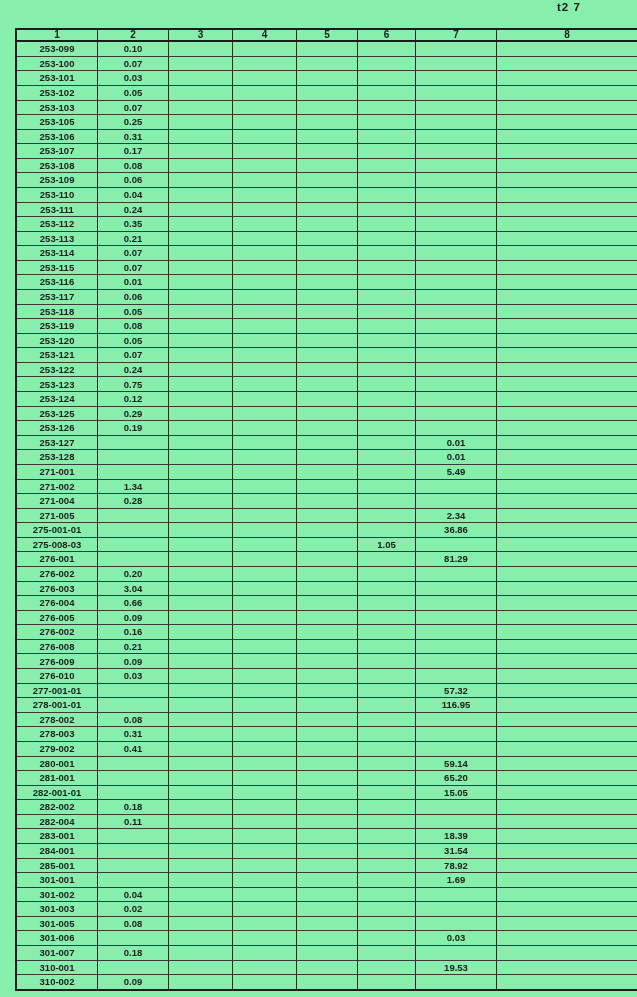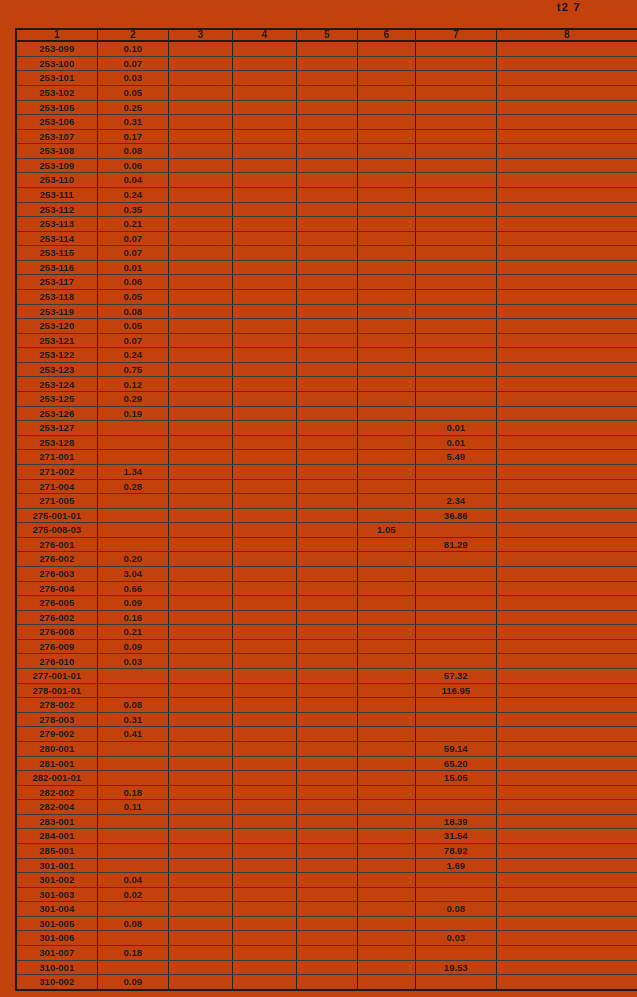--- a/index.html
+++ b/index.html
@@ -11,21 +11,21 @@
     position: relative;
     width: 637px;
     height: 997px;
     font-family: "Liberation Sans", sans-serif;
     color: #1b1b1b;
     overflow: hidden;
   }
   .page {
     position: absolute;
     inset: 0;
-    background: #c2410c;
+    background: #86efac;
   }
   .corner-label {
     position: absolute;
     left: 557px;
     top: 1px;
     font-size: 11.5px;
     font-weight: bold;
     letter-spacing: 1px;
     color: #141414;
   }
@@ -132,20 +132,30 @@
           <td class="col-c1">253-102</td>
           <td class="col-c2">0.05</td>
           <td class="col-c3"></td>
           <td class="col-c4"></td>
           <td class="col-c5"></td>
           <td class="col-c6"></td>
           <td class="col-c7"></td>
           <td class="col-c8"></td>
         </tr>
         <tr>
+          <td class="col-c1">253-103</td>
+          <td class="col-c2">0.07</td>
+          <td class="col-c3"></td>
+          <td class="col-c4"></td>
+          <td class="col-c5"></td>
+          <td class="col-c6"></td>
+          <td class="col-c7"></td>
+          <td class="col-c8"></td>
+        </tr>
+        <tr>
           <td class="col-c1">253-105</td>
           <td class="col-c2">0.25</td>
           <td class="col-c3"></td>
           <td class="col-c4"></td>
           <td class="col-c5"></td>
           <td class="col-c6"></td>
           <td class="col-c7"></td>
           <td class="col-c8"></td>
         </tr>
         <tr>
@@ -679,30 +689,20 @@
           <td class="col-c8"></td>
         </tr>
         <tr>
           <td class="col-c1">301-003</td>
           <td class="col-c2">0.02</td>
           <td class="col-c3"></td>
           <td class="col-c4"></td>
           <td class="col-c5"></td>
           <td class="col-c6"></td>
           <td class="col-c7"></td>
-          <td class="col-c8"></td>
-        </tr>
-        <tr>
-          <td class="col-c1">301-004</td>
-          <td class="col-c2"></td>
-          <td class="col-c3"></td>
-          <td class="col-c4"></td>
-          <td class="col-c5"></td>
-          <td class="col-c6"></td>
-          <td class="col-c7">0.08</td>
           <td class="col-c8"></td>
         </tr>
         <tr>
           <td class="col-c1">301-005</td>
           <td class="col-c2">0.08</td>
           <td class="col-c3"></td>
           <td class="col-c4"></td>
           <td class="col-c5"></td>
           <td class="col-c6"></td>
           <td class="col-c7"></td>

